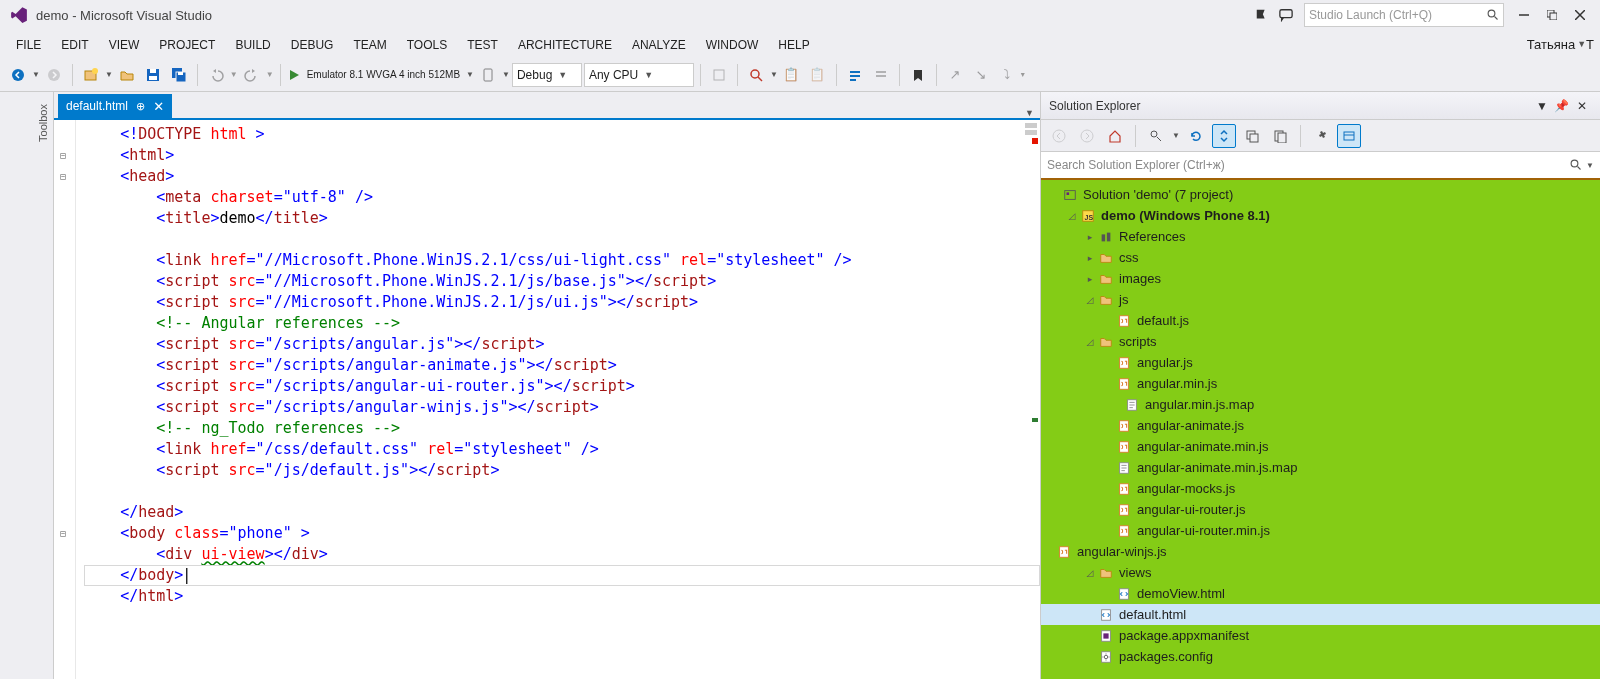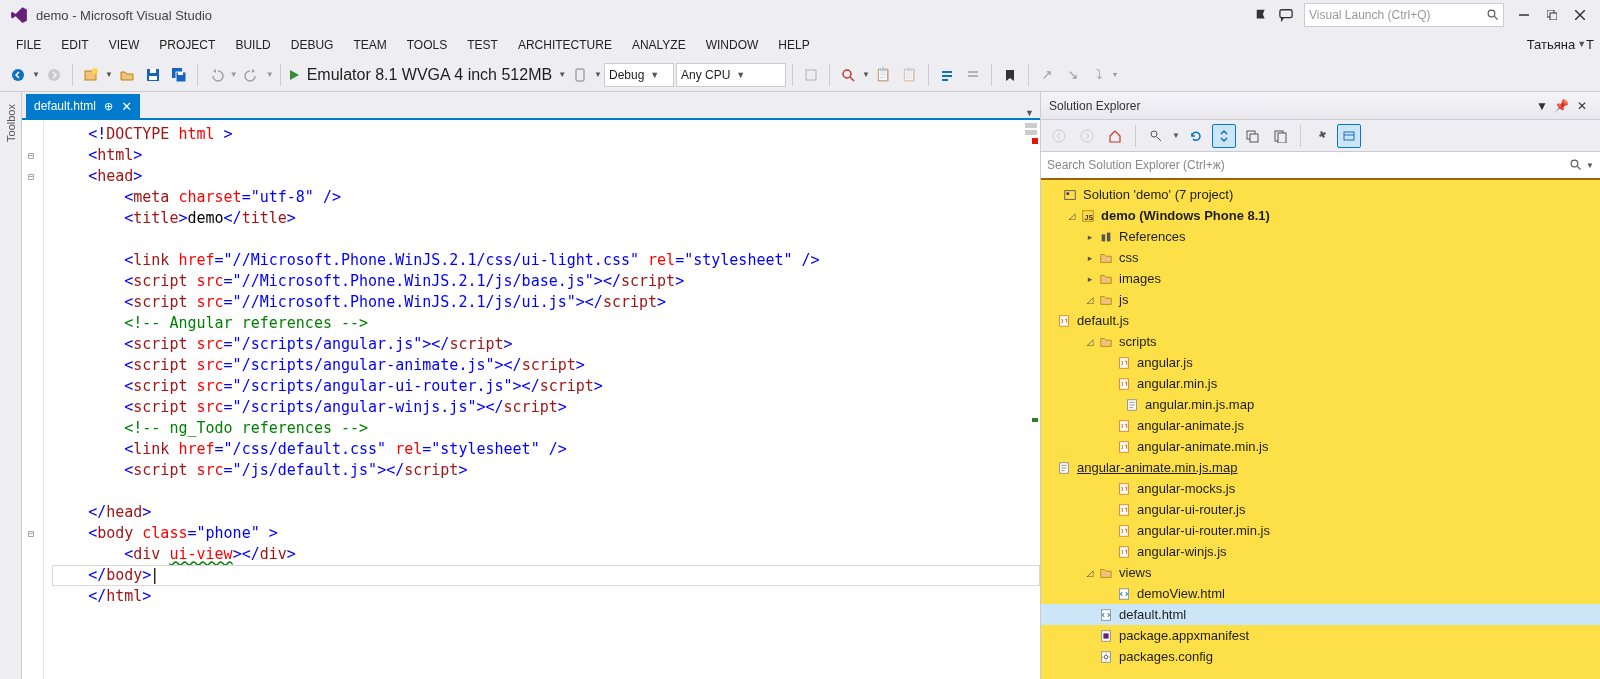--- a/index.html
+++ b/index.html
@@ -15,21 +15,21 @@
   .menubar{display:flex;align-items:center;height:28px;padding:0 6px;background:#eeeef2;}
   .menubar .mitem{padding:4px 10px;font-size:12px;color:#222;cursor:default;}
   .menubar .spacer{flex:1;}
   .toolbar{display:flex;align-items:center;height:34px;padding:0 6px;background:#eeeef2;border-bottom:1px solid #ccc;gap:2px;}
   .tbtn{width:24px;height:24px;display:flex;align-items:center;justify-content:center;border-radius:2px;}
   .tsep{width:1px;height:22px;background:#ccc;margin:0 4px;}
   .tdrop{display:flex;align-items:center;height:24px;border:1px solid #ccc;background:#fff;padding:0 4px;font-size:12px;gap:6px;}
   .tdrop .caret{font-size:9px;color:#555;}
   .run{display:flex;align-items:center;gap:6px;}
   .run .play{color:#388a34;}
-  .body{display:flex;height:calc(100vh - 92px);background:#fff;}
+  .body{display:flex;height:calc(100vh - 92px);background:#fff;margin-left:32px;}
   .side-tab{width:22px;background:#eeeef2;border-right:1px solid #ccc;display:flex;align-items:flex-start;justify-content:center;}
   .side-tab .vtext{writing-mode:vertical-rl;transform:rotate(180deg);font-size:11px;color:#555;margin-top:6px;padding:6px 2px;}
   .editor-area{flex:1;display:flex;flex-direction:column;min-width:0;}
   .doc-tabs{display:flex;align-items:flex-end;height:28px;background:#eeeef2;border-bottom:2px solid #007acc;padding-left:4px;}
   .doc-tab{display:flex;align-items:center;background:#007acc;color:#fff;height:24px;padding:0 8px;font-size:12px;gap:8px;}
   .doc-tab .x{font-size:13px;cursor:default;}
   .doc-tab .pin{font-size:11px;}
   .doc-tabs .tabdrop{margin-left:auto;margin-right:6px;font-size:9px;color:#555;}
   .editor{flex:1;overflow:auto;background:#fff;position:relative;}
   .gutter{position:absolute;left:0;top:0;bottom:0;width:22px;border-right:1px solid #e8e8e8;}
@@ -38,21 +38,21 @@
   .t-blue{color:#0000ff;}
   .t-maroon{color:#a31515;}
   .t-red{color:#ff0000;}
   .t-green{color:#008000;}
   .t-black{color:#000;}
   .t-wavy{text-decoration:underline wavy #008000;}
   .split-handle{position:absolute;right:2px;top:2px;width:14px;height:14px;}
   .overview{position:absolute;right:0;top:18px;bottom:0;width:14px;}
   .overview .mark-red{position:absolute;right:2px;width:6px;height:6px;background:#e51400;}
   .overview .mark-green{position:absolute;right:2px;width:6px;height:4px;background:#2e7d32;}
-  .panel{width:560px;background:#fde047;border-left:1px solid #ccc;display:flex;flex-direction:column;}
+  .panel{width:560px;background:#84cc16;border-left:1px solid #ccc;display:flex;flex-direction:column;}
   .panel-head{display:flex;align-items:center;height:28px;padding:0 8px;font-size:12px;color:#333;border-bottom:1px solid #ccc;background:linear-gradient(#f4f4f8,#e8e8ee);}
   .panel-head .spacer{flex:1;}
   .panel-head .pbtn{width:20px;height:20px;display:flex;align-items:center;justify-content:center;color:#333;font-size:12px;}
   .panel-toolbar{display:flex;align-items:center;height:32px;padding:0 6px;gap:4px;border-bottom:1px solid #ccc;background:#eeeef2;}
   .panel-toolbar .tbtn{width:24px;height:24px;}
   .panel-toolbar .tbtn.toggled{border:1px solid #007acc;background:#cde6f7;}
   .panel-search{display:flex;align-items:center;height:28px;border-bottom:2px solid #a16207;background:#fff;padding:0 6px;}
   .panel-search .stext{flex:1;color:#888;font-size:12px;}
   .tree{flex:1;overflow:auto;padding:4px 0;font-size:13px;color:#1e1e1e;}
   .tree-row{display:flex;align-items:center;height:21px;padding-right:8px;cursor:default;}
@@ -81,21 +81,21 @@
         <path d="M2 2h9l-2 5 2 5H2z" fill="#333"></path>
       </svg>
     </span>
   <span class="tb-icon">
       <svg width="14" height="14" viewBox="0 0 16 16">
         <rect x="1" y="2" width="14" height="9" rx="2" fill="none" stroke="#333" stroke-width="1.5"></rect>
         <path d="M5 11l-2 3v-3" fill="none" stroke="#333" stroke-width="1.5"></path>
       </svg>
     </span>
   <div class="quick-launch">
-    <span class="qtext">Visual Launch (Ctrl+Q)</span>
+    <span class="qtext">Studio Launch (Ctrl+Q)</span>
     <span>
         <svg width="12" height="12" viewBox="0 0 16 16">
           <circle cx="6" cy="6" r="4.5" fill="none" stroke="#555" stroke-width="1.5"></circle>
           <line x1="10" y1="10" x2="14" y2="14" stroke="#555" stroke-width="1.5"></line>
         </svg>
       </span>
   </div>
   <span class="winbtn">
       <svg width="10" height="10">
         <line x1="0" y1="5" x2="10" y2="5" stroke="#333" stroke-width="1.5"></line>
@@ -179,21 +179,21 @@
       </svg>
     </span>
   <span style="font-size:8px;color:#999;">▼</span>
   <span class="tsep"></span>
   <div class="run">
     <span class="play">
         <svg width="14" height="14">
           <path d="M3 2l9 5-9 5z" fill="#388a34"></path>
         </svg>
       </span>
-    <span style="font-size:16px;">Emulator 8.1 WVGA 4 inch 512MB</span>
+    <span style="font-size:10px;">Emulator 8.1 WVGA 4 inch 512MB</span>
     <span style="font-size:8px;color:#555;">▼</span>
   </div>
   <span class="tbtn" style="opacity:.7">
       <svg width="14" height="14">
         <rect x="3" y="1" width="8" height="12" rx="1" fill="none" stroke="#555"></rect>
       </svg>
     </span>
   <span style="font-size:8px;color:#555;">▼</span>
   <div class="tdrop" style="width:70px;">
     <span>Debug</span>
@@ -408,21 +408,21 @@
         </div>
         <div class="tree-row" style="padding-left: 42px;">
           <span class="twisty">◿</span>
           <span class="ico">
             <svg class="ficon" viewBox="0 0 16 16">
               <path d="M2 4h4l2 2h6v7H2z" fill="#f0c27b" stroke="#b8860b"></path>
             </svg>
           </span>
           <span class="label">js</span>
         </div>
-        <div class="tree-row" style="">
+        <div class="tree-row" style="padding-left: 60px;">
           <span class="twisty blank">▸</span>
           <span class="ico">
             <svg class="ficon" viewBox="0 0 16 16">
               <rect x="3" y="2" width="10" height="12" fill="#fff" stroke="#d97b29"></rect>
               <path d="M5 6c2 0 2 4 0 4M9 6h2v4" fill="none" stroke="#d97b29" stroke-width="1.2"></path>
             </svg>
           </span>
           <span class="label">default.js</span>
         </div>
         <div class="tree-row" style="padding-left: 42px;">
@@ -479,21 +479,21 @@
         <div class="tree-row" style="padding-left: 60px;">
           <span class="twisty blank">▸</span>
           <span class="ico">
             <svg class="ficon" viewBox="0 0 16 16">
               <rect x="3" y="2" width="10" height="12" fill="#fff" stroke="#d97b29"></rect>
               <path d="M5 6c2 0 2 4 0 4M9 6h2v4" fill="none" stroke="#d97b29" stroke-width="1.2"></path>
             </svg>
           </span>
           <span class="label">angular-animate.min.js</span>
         </div>
-        <div class="tree-row" style=" text-decoration: underline;">
+        <div class="tree-row" style="padding-left: 60px;">
           <span class="twisty blank">▸</span>
           <span class="ico">
             <svg class="ficon" viewBox="0 0 16 16">
               <rect x="3" y="2" width="10" height="12" fill="#fff" stroke="#888"></rect>
               <line x1="5" y1="5" x2="11" y2="5" stroke="#888"></line>
               <line x1="5" y1="8" x2="11" y2="8" stroke="#888"></line>
               <line x1="5" y1="11" x2="9" y2="11" stroke="#888"></line>
             </svg>
           </span>
           <span class="label">angular-animate.min.js.map</span>
@@ -521,21 +521,21 @@
         <div class="tree-row" style="padding-left: 60px;">
           <span class="twisty blank">▸</span>
           <span class="ico">
             <svg class="ficon" viewBox="0 0 16 16">
               <rect x="3" y="2" width="10" height="12" fill="#fff" stroke="#d97b29"></rect>
               <path d="M5 6c2 0 2 4 0 4M9 6h2v4" fill="none" stroke="#d97b29" stroke-width="1.2"></path>
             </svg>
           </span>
           <span class="label">angular-ui-router.min.js</span>
         </div>
-        <div class="tree-row" style="padding-left: 60px;">
+        <div class="tree-row" style="">
           <span class="twisty blank">▸</span>
           <span class="ico">
             <svg class="ficon" viewBox="0 0 16 16">
               <rect x="3" y="2" width="10" height="12" fill="#fff" stroke="#d97b29"></rect>
               <path d="M5 6c2 0 2 4 0 4M9 6h2v4" fill="none" stroke="#d97b29" stroke-width="1.2"></path>
             </svg>
           </span>
           <span class="label">angular-winjs.js</span>
         </div>
         <div class="tree-row" style="padding-left: 42px;">

